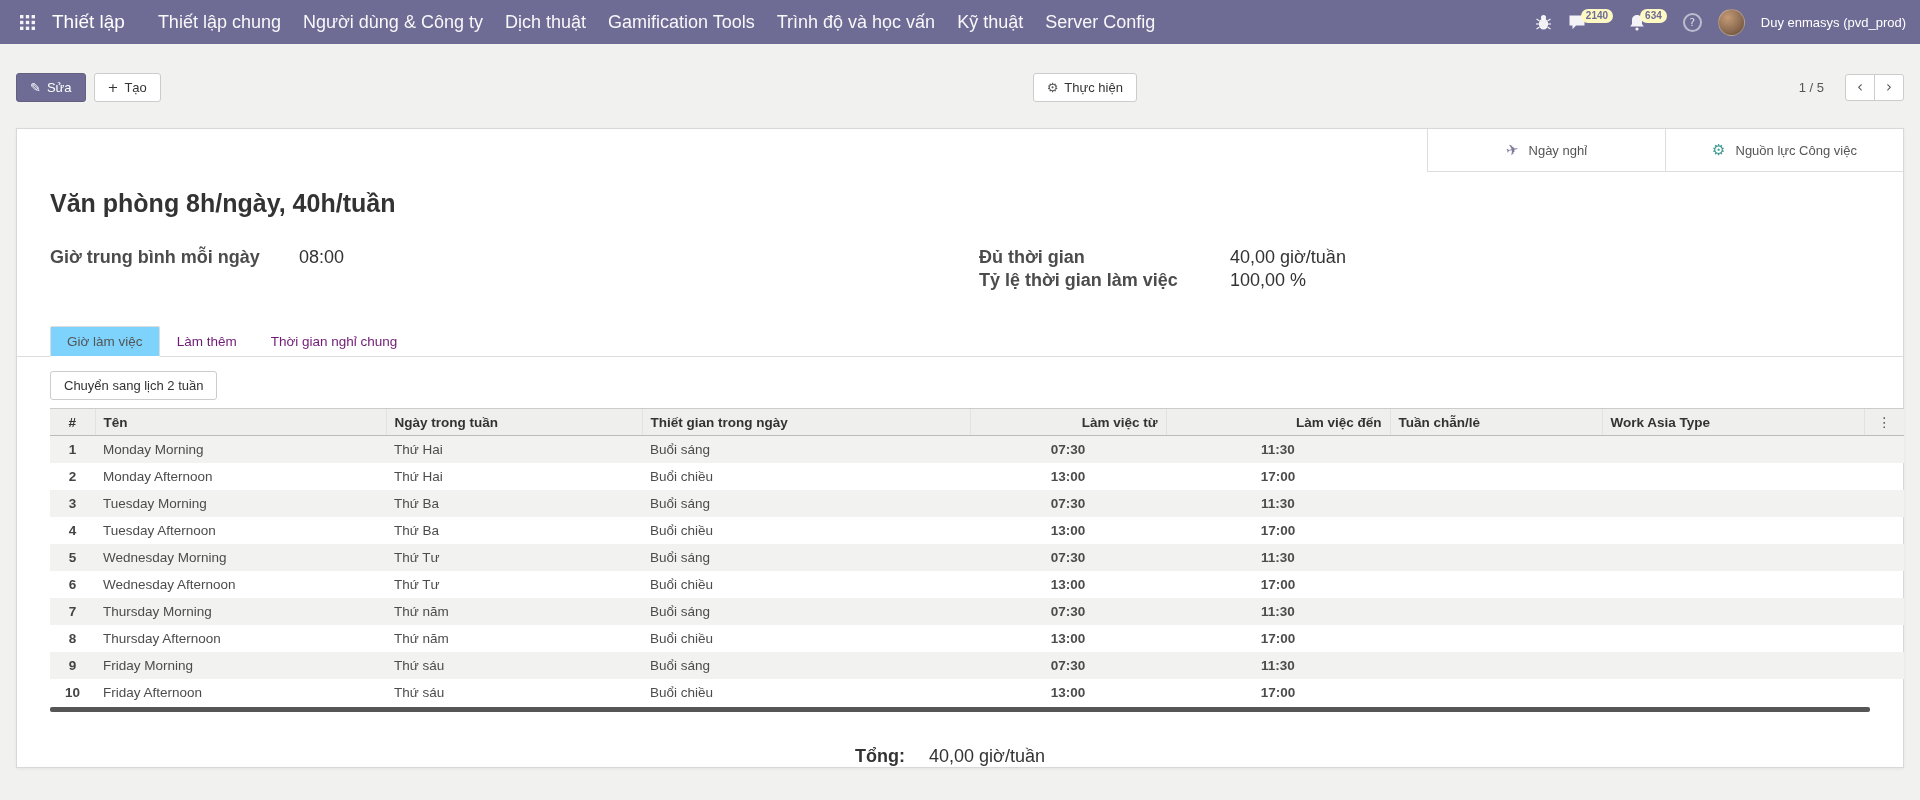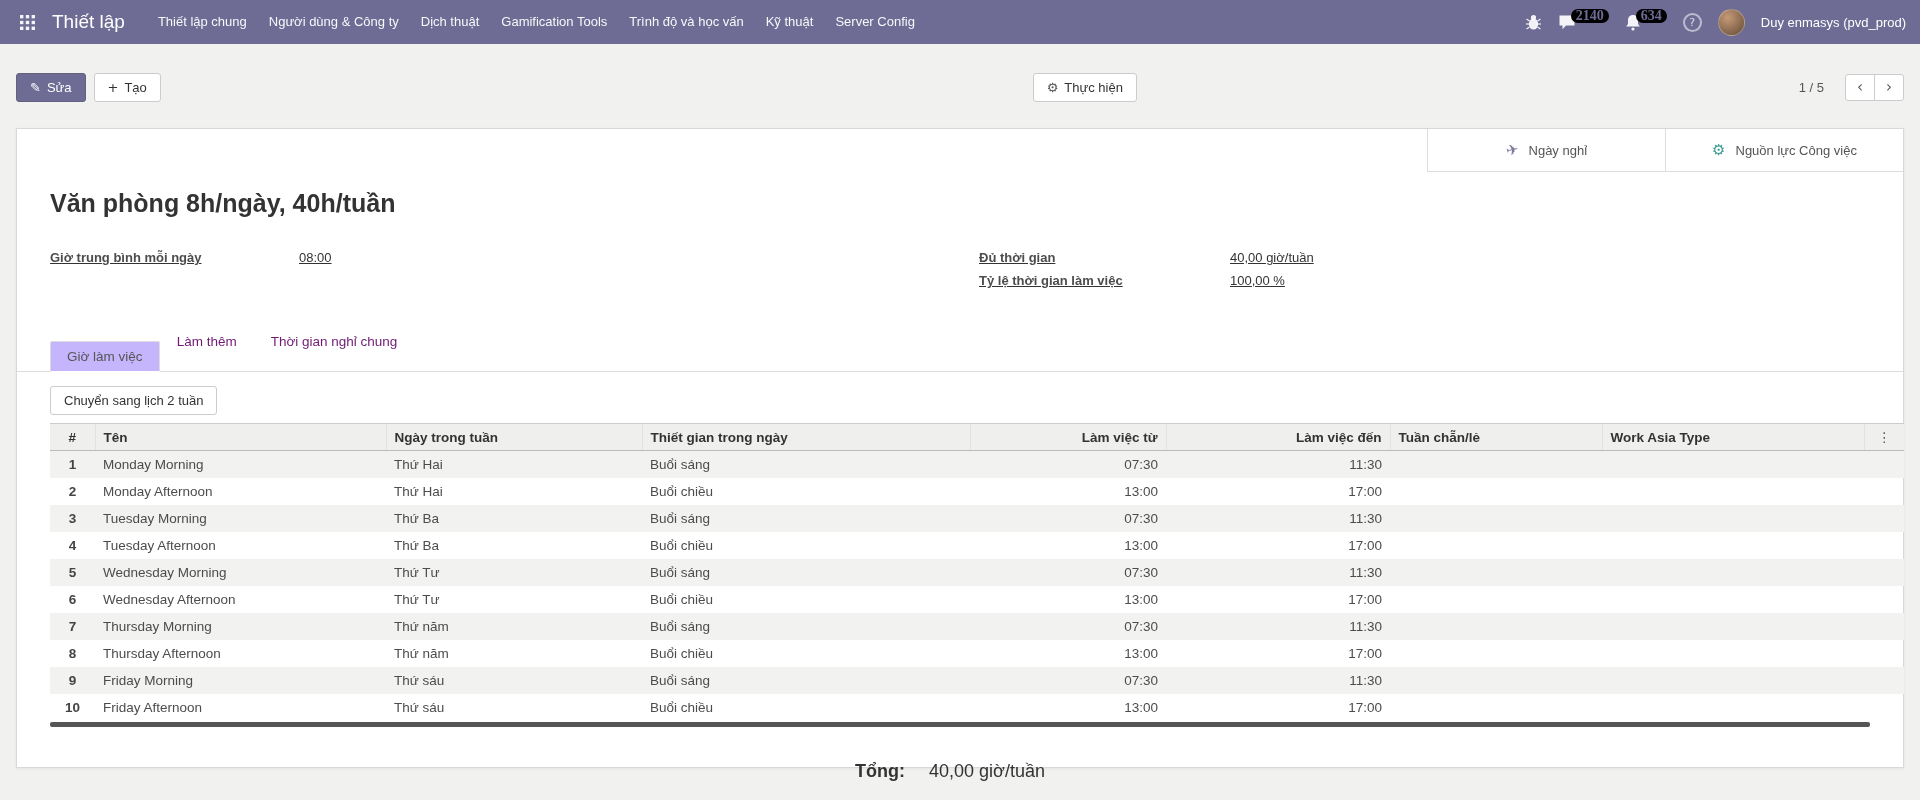--- a/index.html
+++ b/index.html
@@ -25,41 +25,40 @@
     display: flex; align-items: center; justify-content: center;
     cursor: pointer;
   }
   .app-title {
     font-size: 19px; font-weight: normal;
     margin: 0 22px 0 8px;
     white-space: nowrap;
   }
   .nav-menus { display: flex; align-items: center; height: 44px; }
   .nav-menu-item {
-    font-size: 13px;
+    font-size: 18px;
     padding: 0 11px;
     line-height: 44px;
     color: rgba(255,255,255,0.95);
     cursor: pointer;
     white-space: nowrap;
   }
   .navbar-right {
     margin-left: auto;
     display: flex; align-items: center;
     gap: 16px;
   }
   .nav-icon-wrap { display: flex; align-items: flex-start; cursor: pointer; }
   .nav-badge {
-    background: #000000; color: #6e6b94;
-    font-size: 14px; font-weight: bold;
+    background: #fef9c3; color: #6e6b94;
+    font-size: 10px; font-weight: bold;
     border-radius: 8px;
     padding: 1px 5px;
     margin-left: -5px; margin-top: -5px;
     line-height: 12px;
-    font-family: Liberation Serif, serif;
   }
   .help-ring {
     width: 19px; height: 19px;
     border: 2px solid rgba(255,255,255,0.55);
     border-radius: 50%;
     display: flex; align-items: center; justify-content: center;
     font-size: 11px; color: rgba(255,255,255,0.75);
     cursor: pointer;
   }
   .avatar {
@@ -141,21 +140,21 @@
     font-size: 25px;
     font-weight: bold;
     color: #333;
   }
   .fields {
     margin: 28px 33px 0 33px;
     display: flex;
   }
   .field-col-left { width: 929px; }
   .field-col-right { flex: 1; }
-  .field-row { display: flex; line-height: 23px; font-size: 13px; text-decoration: underline; }
+  .field-row { display: flex; line-height: 23px; font-size: 18px; }
   .field-label { font-weight: bold; color: #4c4c4c; }
   .field-col-left .field-label { width: 249px; }
   .field-col-right .field-label { width: 251px; }
   .field-value { color: #333; }
 
   
   .tabs {
     margin-top: 34px;
     border-bottom: 1px solid #ddd;
     padding-left: 33px;
@@ -164,24 +163,23 @@
   .tab {
     padding: 7px 16px;
     font-size: 13.5px;
     color: #701a75;
     cursor: pointer;
     border: 1px solid transparent;
     margin-bottom: -1px;
     border-radius: 2px 2px 0 0;
   }
   .tab.active {
-    background: #c4b5fd;
+    background: #7dd3fc;
     border-color: #ddd #ddd #fff #ddd;
     color: #555;
-    margin-top: 15px;
   }
 
   
   .tab-content { padding: 14px 33px 0 33px; }
   .switch-btn { margin-bottom: 8px; }
   table.work-table {
     width: 100%;
     border-collapse: collapse;
     font-size: 13.5px;
     color: #4c4c4c;
@@ -202,21 +200,21 @@
   }
   table.work-table th:first-child { border-left: none; text-align: center; }
   table.work-table th.num-col { text-align: right; }
   table.work-table th.cols-toggle { text-align: center; color: #555; font-weight: normal; }
   table.work-table td {
     padding: 5px 8px;
     height: 27px;
     white-space: nowrap; overflow: hidden;
   }
   table.work-table tbody tr:nth-child(odd) { background: #f2f2f1; }
-  table.work-table td.num-cell { text-align: right; }
+  table.work-table td.num-cell { text-align: center; font-weight: bold; }
   table.work-table td.idx-cell { text-align: center; font-weight: bold; color: #444; }
 
   .table-scrollbar {
     height: 5px;
     background: #565656;
     margin-top: 1px;
     border-radius: 2px;
   }
   .total-row {
     margin-top: 34px;

